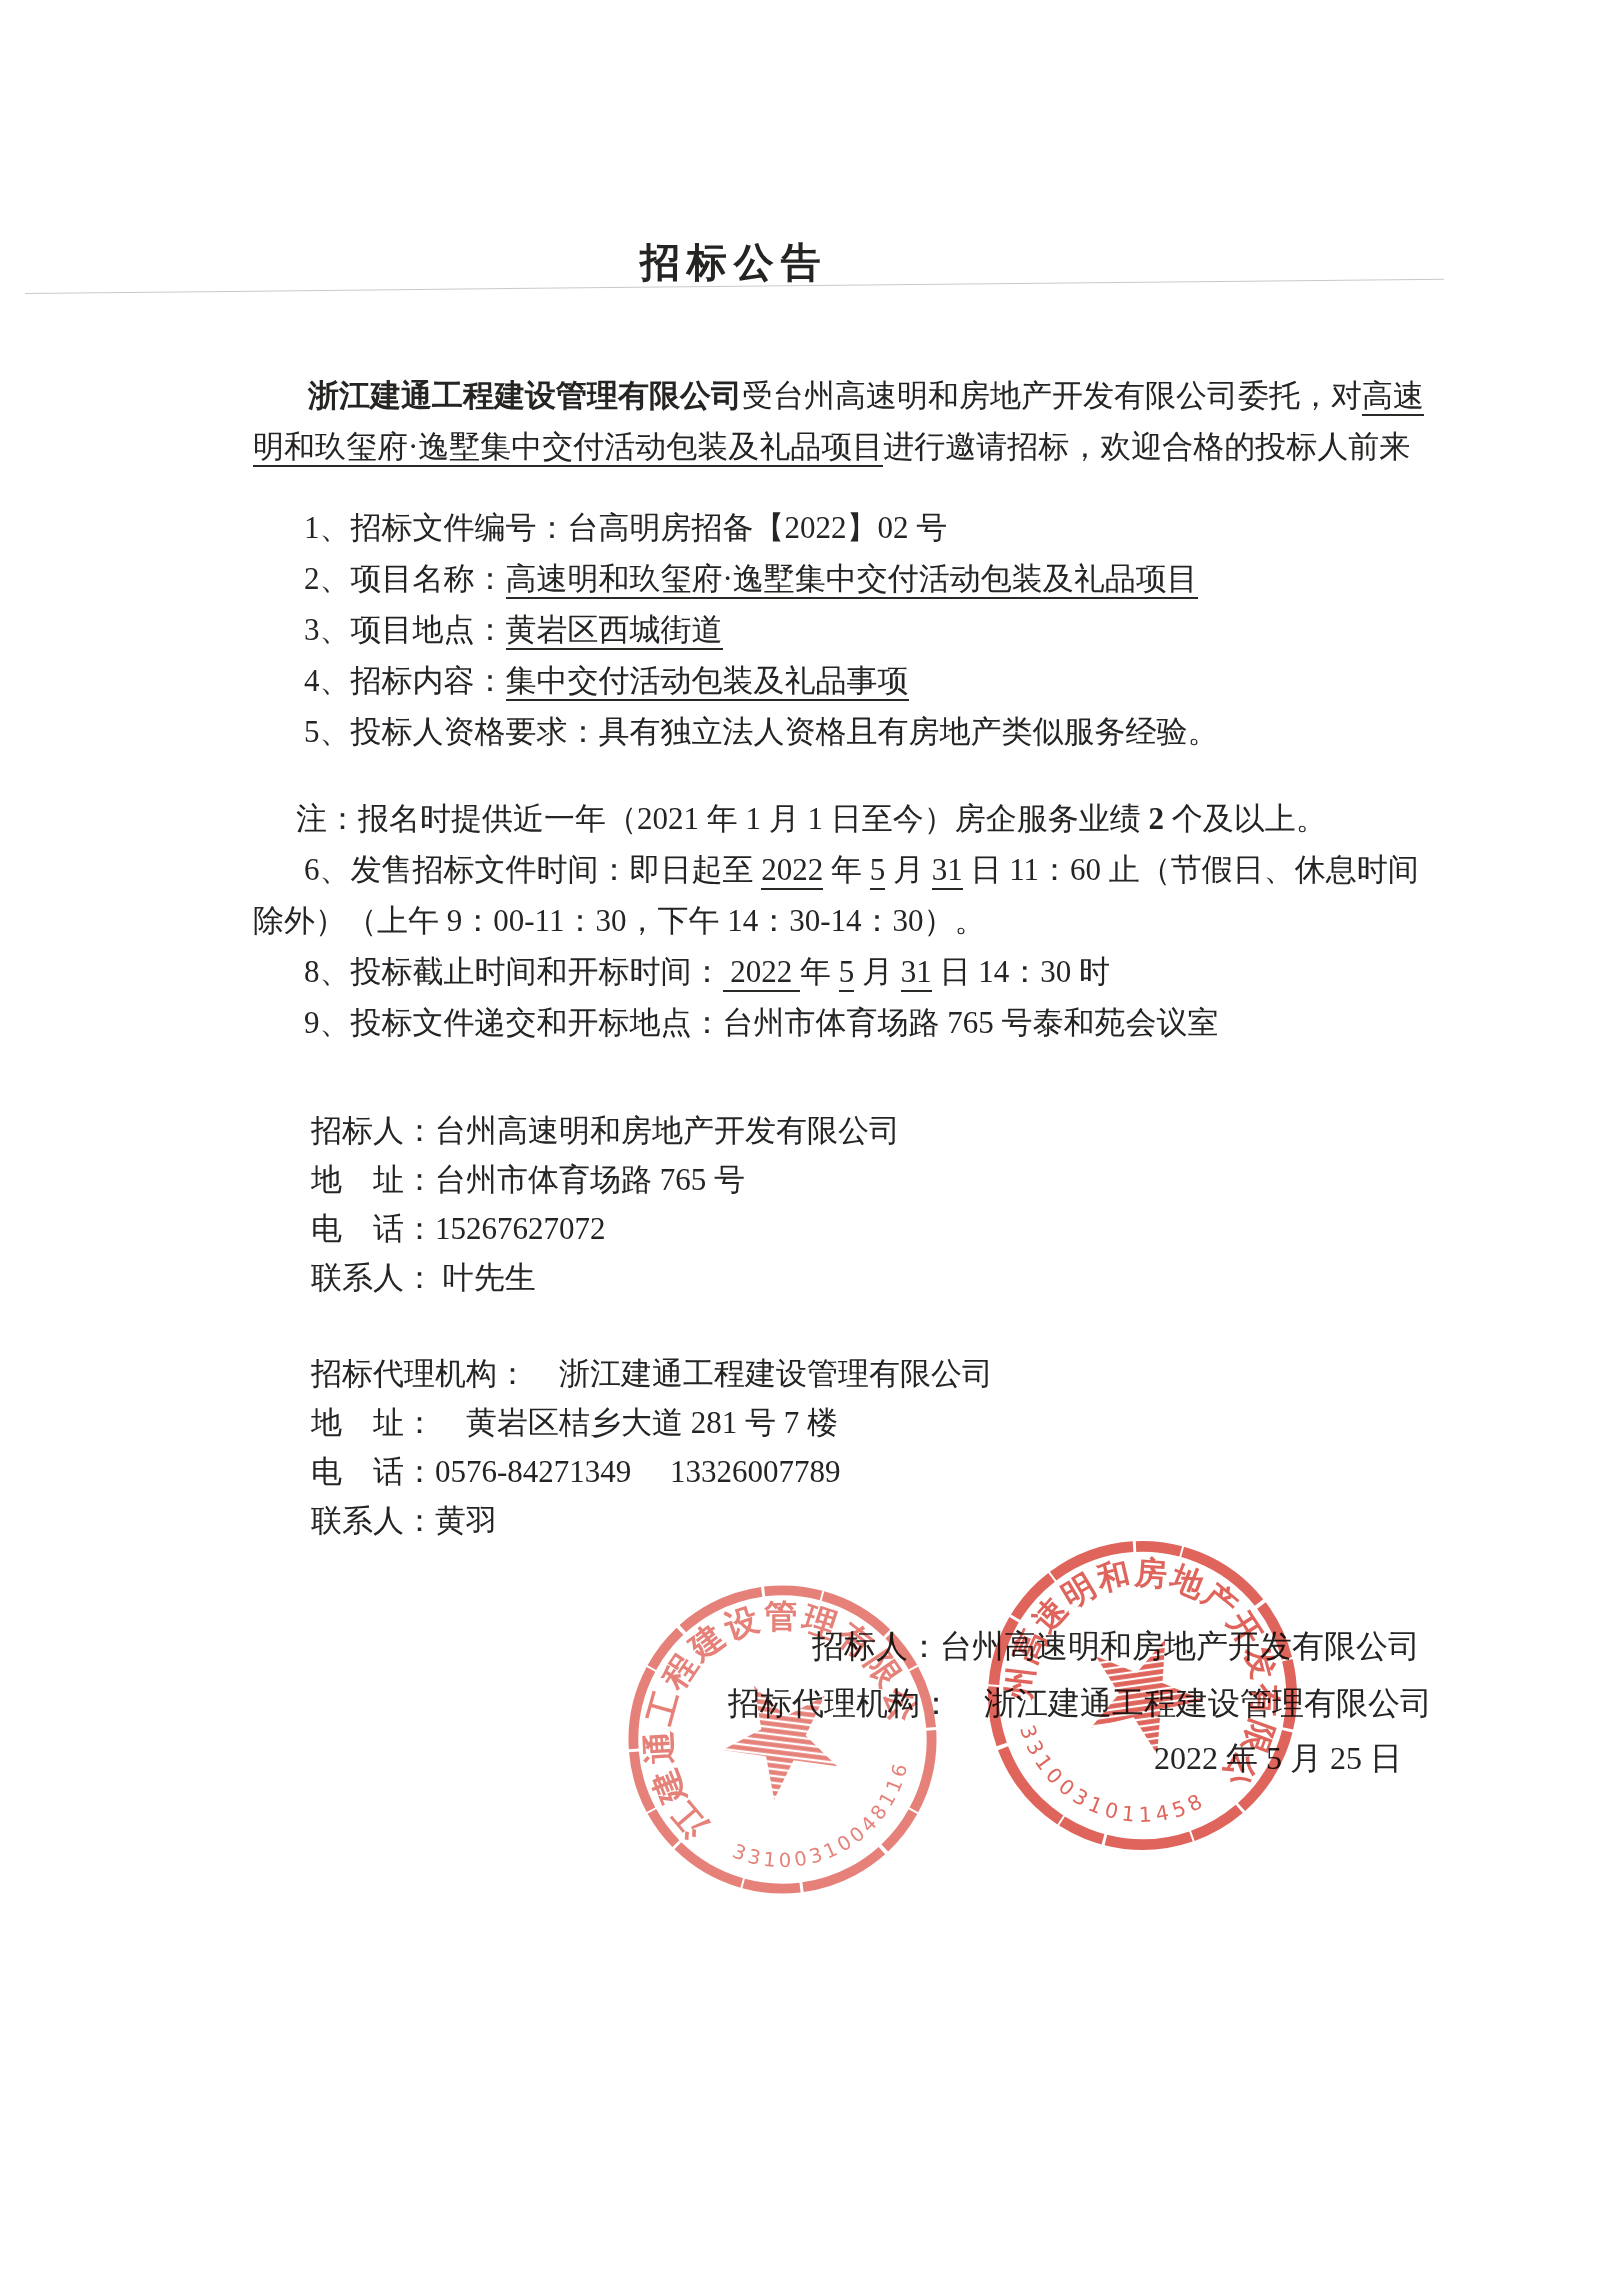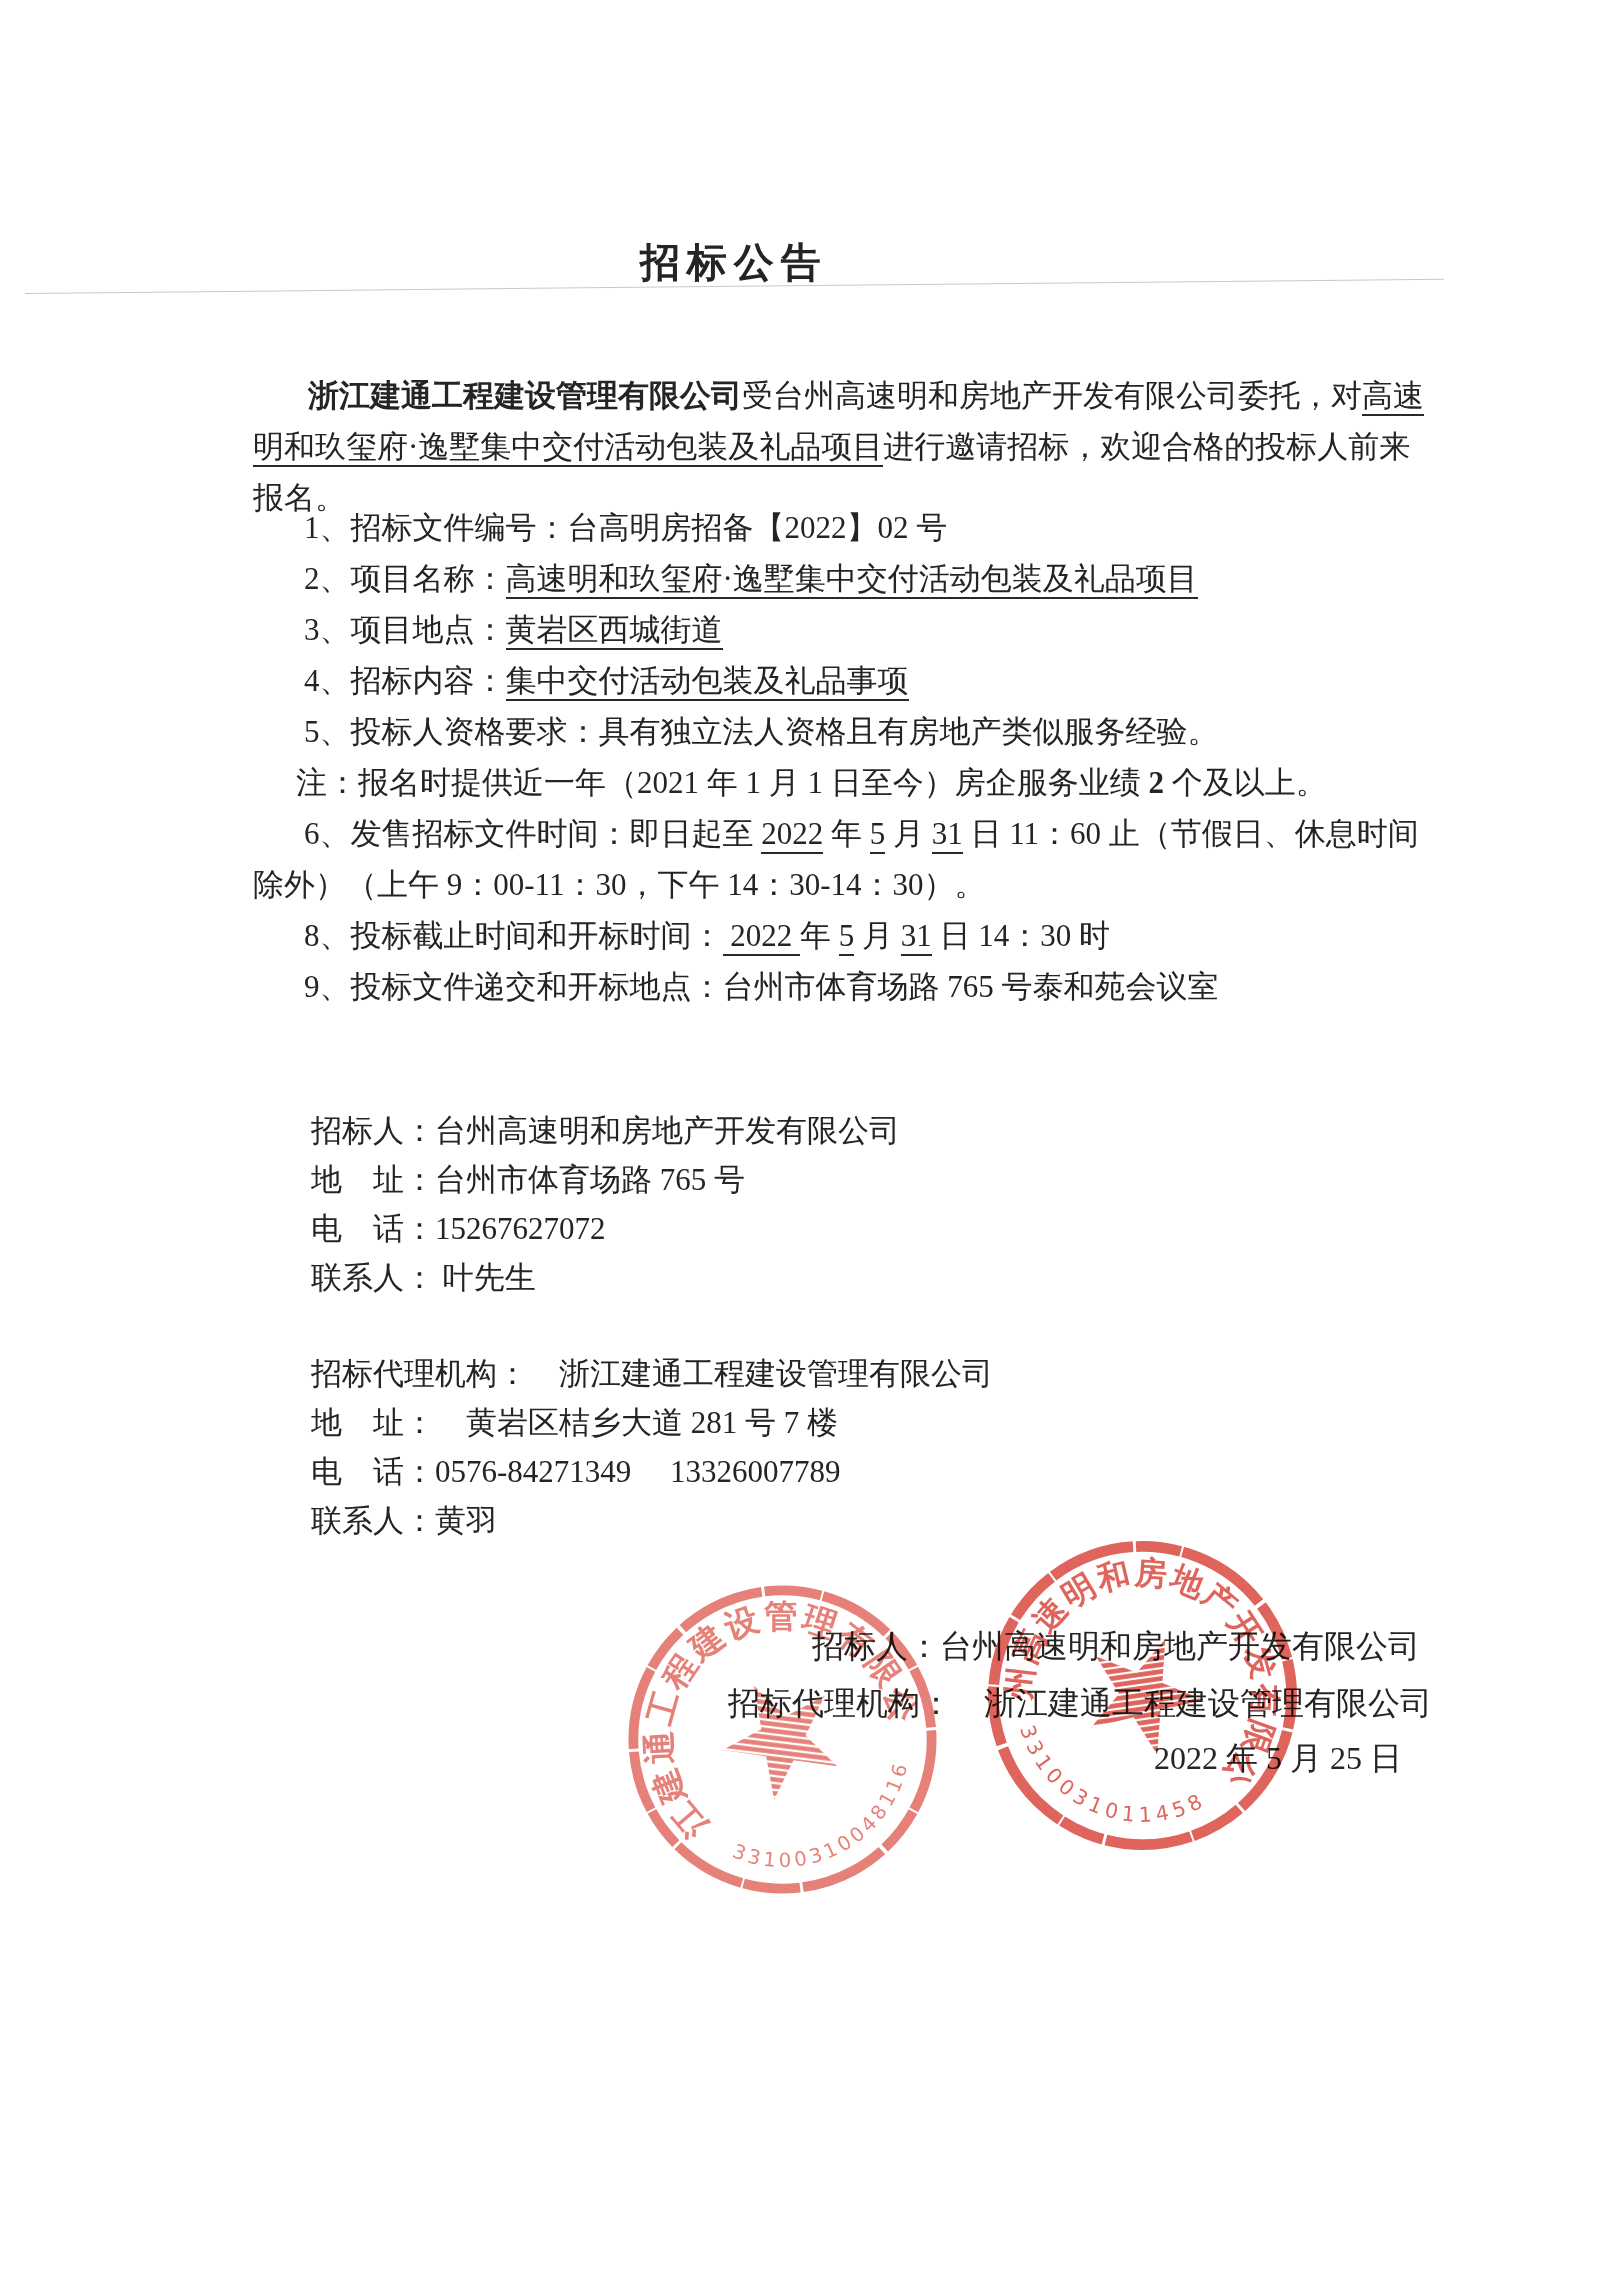--- a/index.html
+++ b/index.html
@@ -7,21 +7,21 @@
         font-family:"Liberation Serif","DejaVu Serif",serif;color:#262422;}
   .title{position:absolute;left:23.5px;right:0;top:235px;text-align:center;
          font-size:40px;font-weight:700;letter-spacing:6.9px;}
   .scanline{position:absolute;left:24.5px;top:293px;width:1517px;height:1px;background:#c9c9c4;
             transform:rotate(-0.58deg);transform-origin:left top;}
   .bodytext{position:absolute;left:253px;top:370px;width:1225px;font-size:31px;line-height:51px;}
   .contact{position:absolute;left:311px;font-size:31px;line-height:49px;}
   .contact1{top:1106px;}
   .contact2{top:1349px;}
   .line{white-space:pre;}
-  .ind1{padding-left:43px;}   
+  .ind1{padding-left:43px;margin-top:36px;}   
   .ind2{padding-left:51px;}   
   .ind3{padding-left:55px;}   
   .b{font-weight:700;}
   .u{border-bottom:2px solid #2b2926;padding-bottom:1px;margin-top:35px;}
   .sig{position:absolute;font-size:32px;white-space:pre;}
   .sig1{left:812px;top:1625px;}
   .sig2{left:728px;top:1682px;}
   .sigdate{left:1154px;top:1737px;}
   .stamp{position:absolute;mix-blend-mode:multiply;opacity:.92;}
   .stampL{left:603px;top:1560px;}
@@ -31,21 +31,20 @@
 <body>
 
 <div class="page">
 
   <div class="title">招标公告</div>
   <div class="scanline"></div>
 
   <div class="bodytext">
       <div class="line ind3"><span class="b">浙江建通工程建设管理有限公司</span><span>受台州高速明和房地产开发有限公司委托，对</span><span class="u">高速</span></div>
       <div class="line"><span class="u">明和玖玺府·逸墅集中交付活动包装及礼品项目</span><span>进行邀请招标，欢迎合格的投标人前来</span></div>
-      <div class="line"><span>报名。</span></div>
     </div>
   <div class="bodytext" style="top:502px">
       <div class="line ind2"><span>1、招标文件编号：台高明房招备【2022】02 号</span></div>
       <div class="line ind2"><span>2、项目名称：</span><span class="u">高速明和玖玺府·逸墅集中交付活动包装及礼品项目</span></div>
       <div class="line ind2"><span>3、项目地点：</span><span class="u">黄岩区西城街道</span></div>
       <div class="line ind2"><span>4、招标内容：</span><span class="u">集中交付活动包装及礼品事项</span></div>
       <div class="line ind2"><span>5、投标人资格要求：具有独立法人资格且有房地产类似服务经验。</span></div>
       <div class="line ind1"><span>注：报名时提供近一年（2021 年 1 月 1 日至今）房企服务业绩 </span><span class="b">2</span><span> 个及以上。</span></div>
       <div class="line ind2"><span>6、发售招标文件时间：即日起至 </span><span class="u">2022</span><span> 年 </span><span class="u">5</span><span> 月 </span><span class="u">31</span><span> 日 11：60 止（节假日、休息时间</span></div>
       <div class="line"><span>除外）（上午 9：00-11：30，下午 14：30-14：30）。</span></div>

